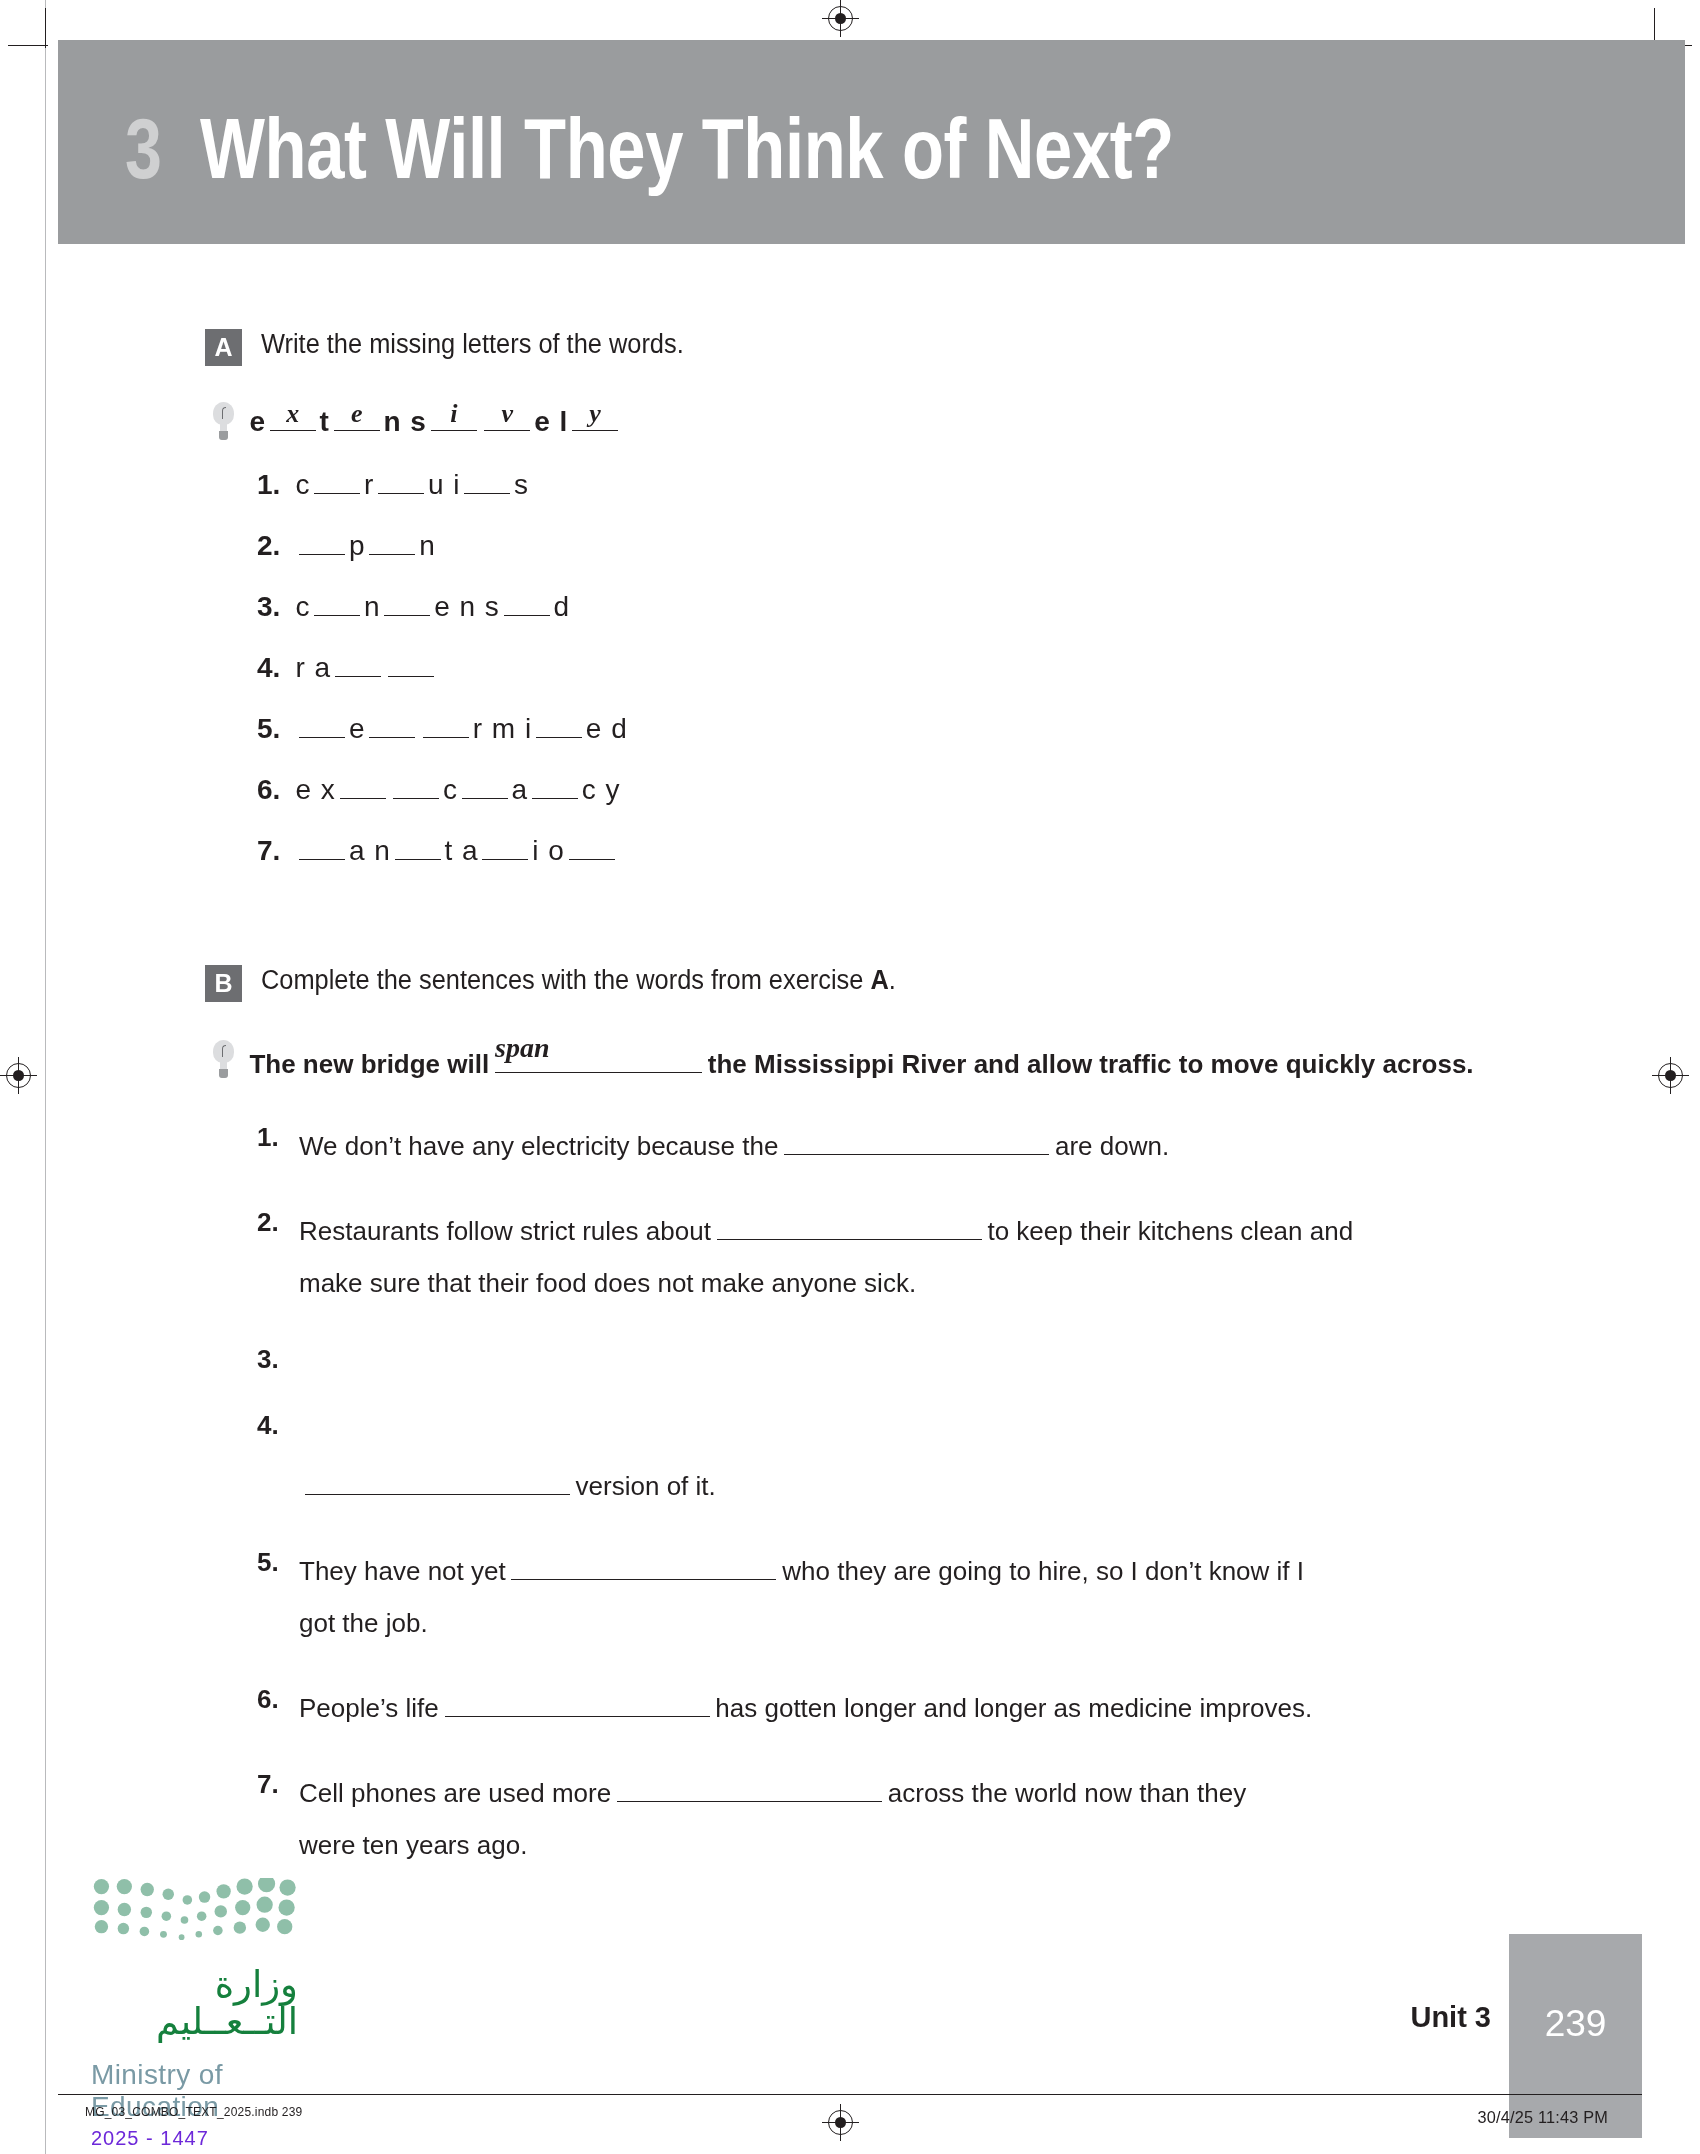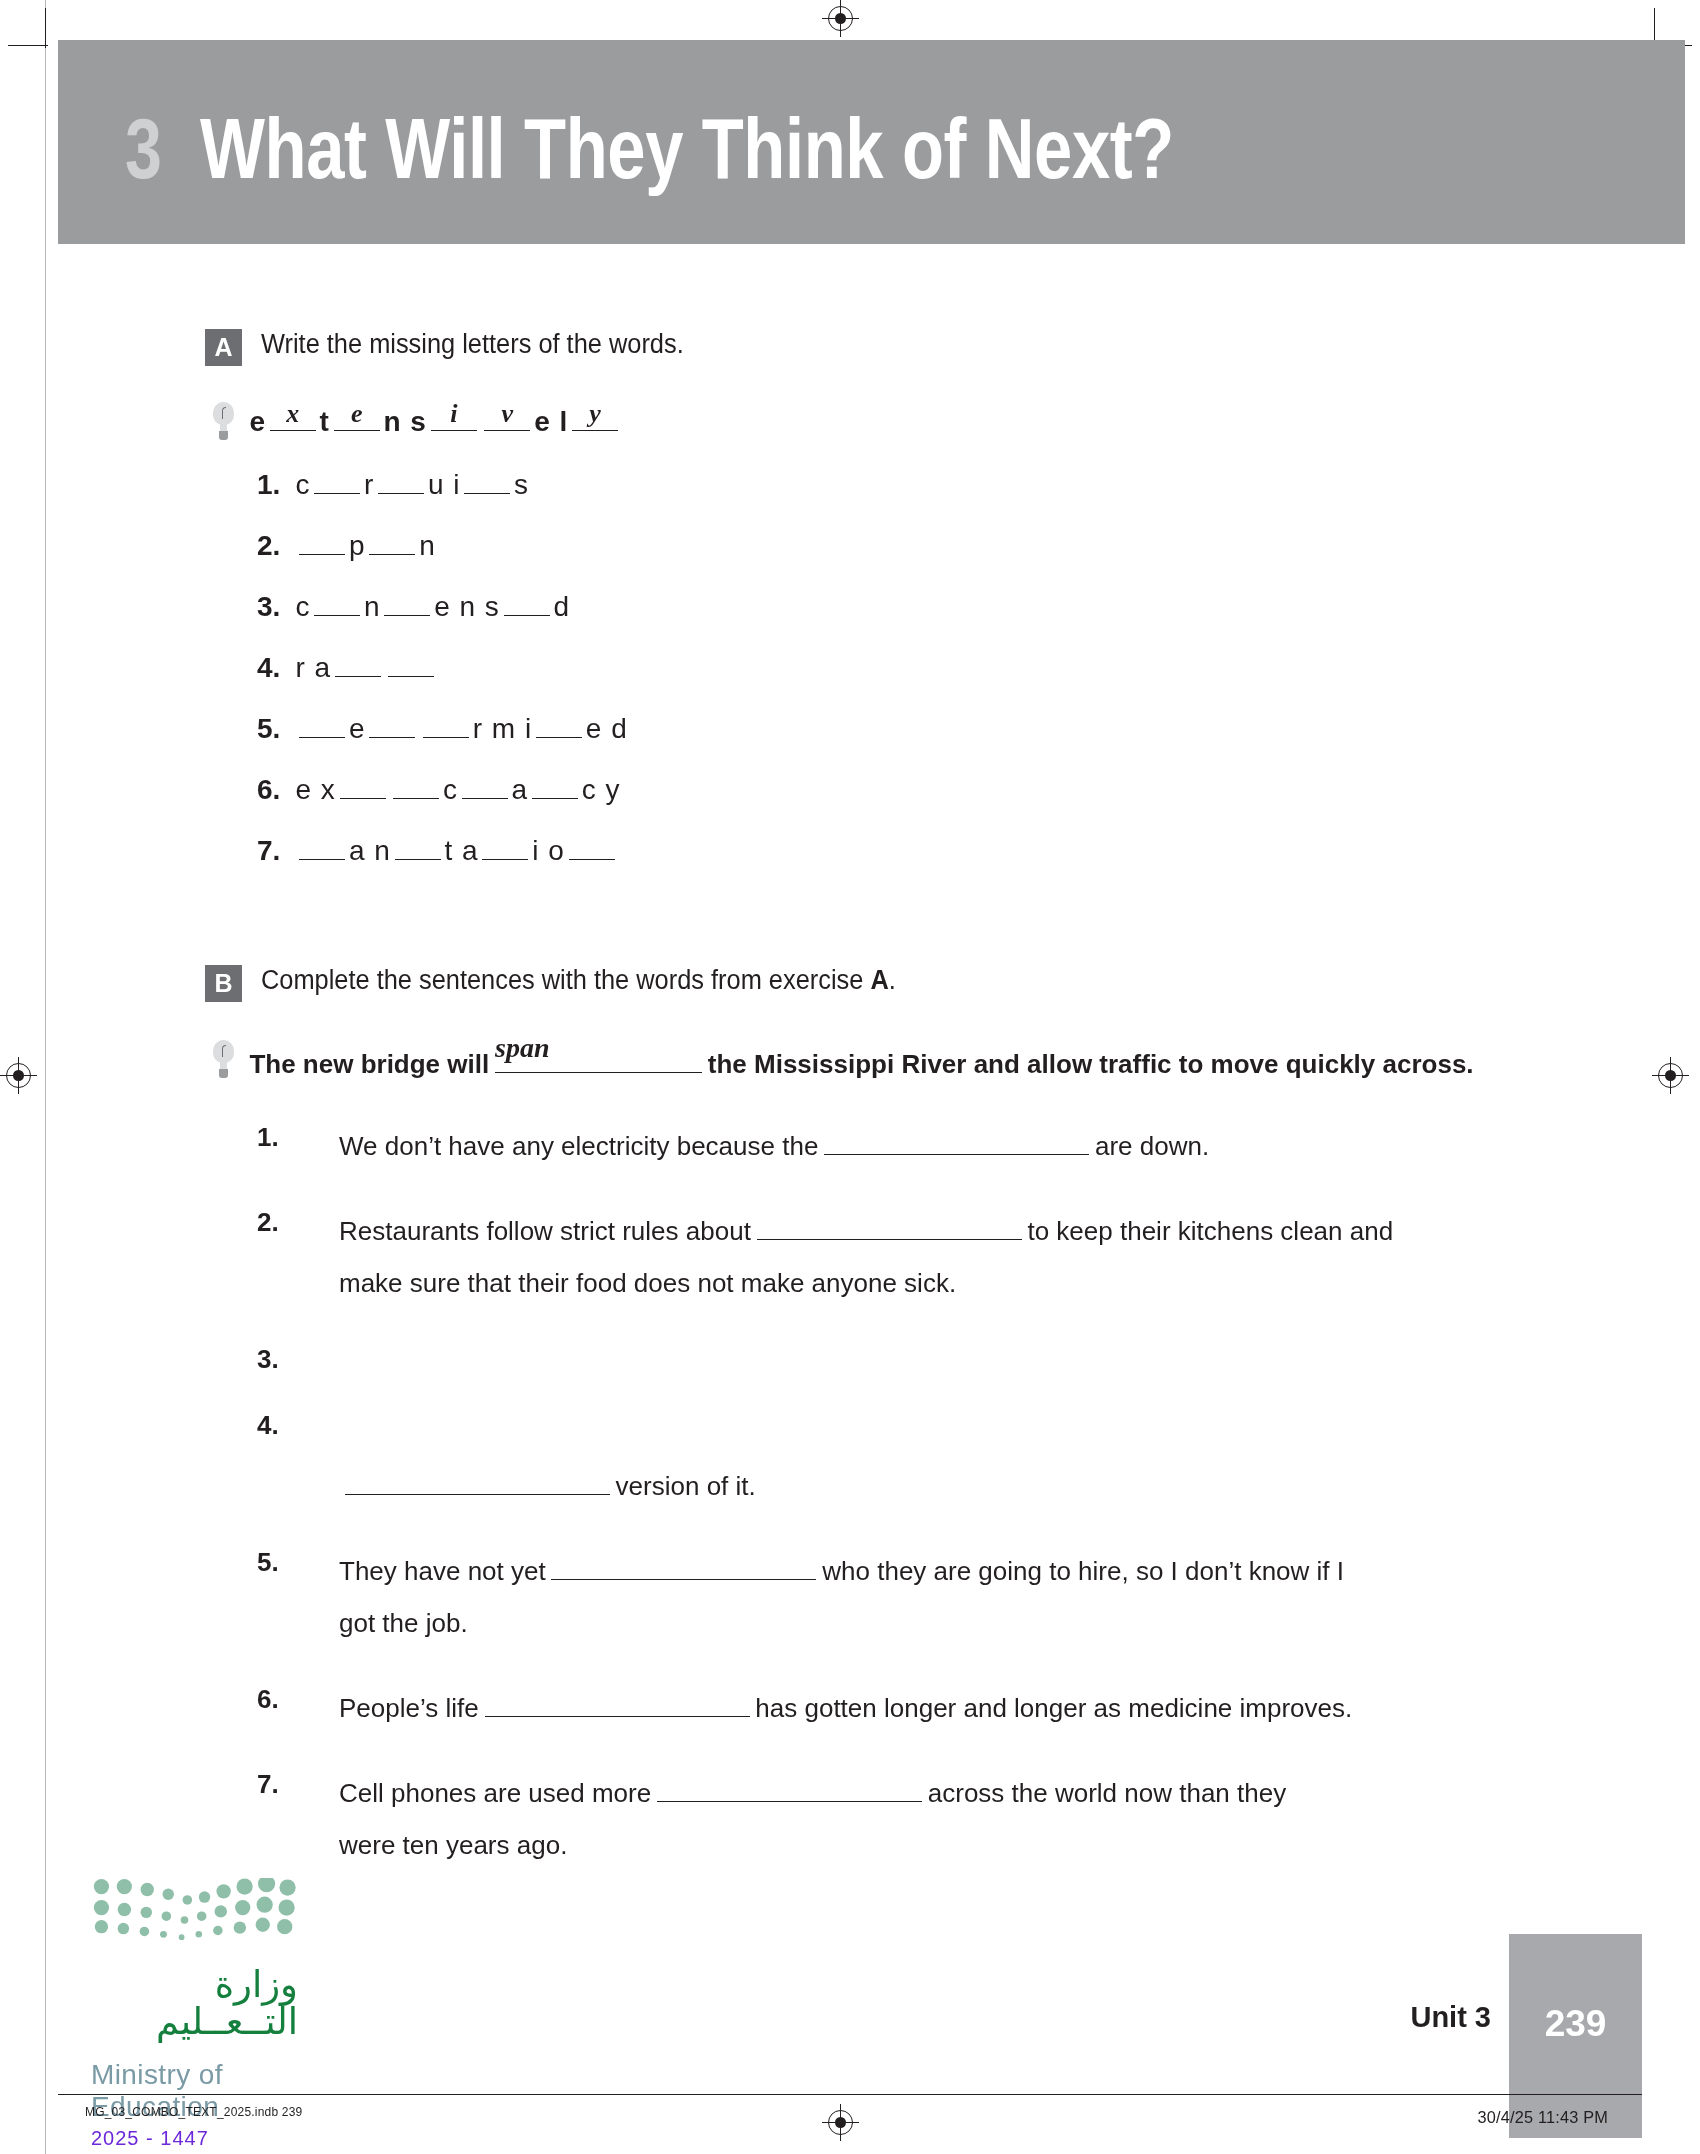--- a/index.html
+++ b/index.html
@@ -228,21 +228,20 @@
     min-width: 23px;
     flex: 0 0 auto;
     padding-top: 1.9px;
   }
   .sent-body {
     font-size: 26px;
     font-family: "Liberation Sans Narrow", "Liberation Sans", sans-serif;
     color: #231f20;
     line-height: 2.0;
     max-width: 1153px;
-    margin-left: 40px;
   }
 
   
   .moe-logo {
     position: absolute;
     left: 91px; top: 1878px;
     width: 250px;
   }
   .moe-dots { width: 207px; height: 63px; display: block; }
   .moe-ar {
@@ -276,21 +275,21 @@
     right: 58px; top: 1934px;
     width: 133px; height: 204px;
     background: #a7a9ac;
   }
   .pg-num {
     position: absolute;
     left: 0; right: 0; top: 69px;
     text-align: center;
     color: #ffffff;
     font-size: 37px;
-    font-weight: 700;
+    font-weight: 400;
     font-family: "Liberation Sans Narrow", "Liberation Sans", sans-serif;
   }
   .pg-unit {
     position: absolute;
     right: 209px; top: 2001px;
     font-size: 29px;
     font-weight: 700;
     color: #231f20;
     font-family: "Liberation Sans Narrow", "Liberation Sans", sans-serif;
   }

